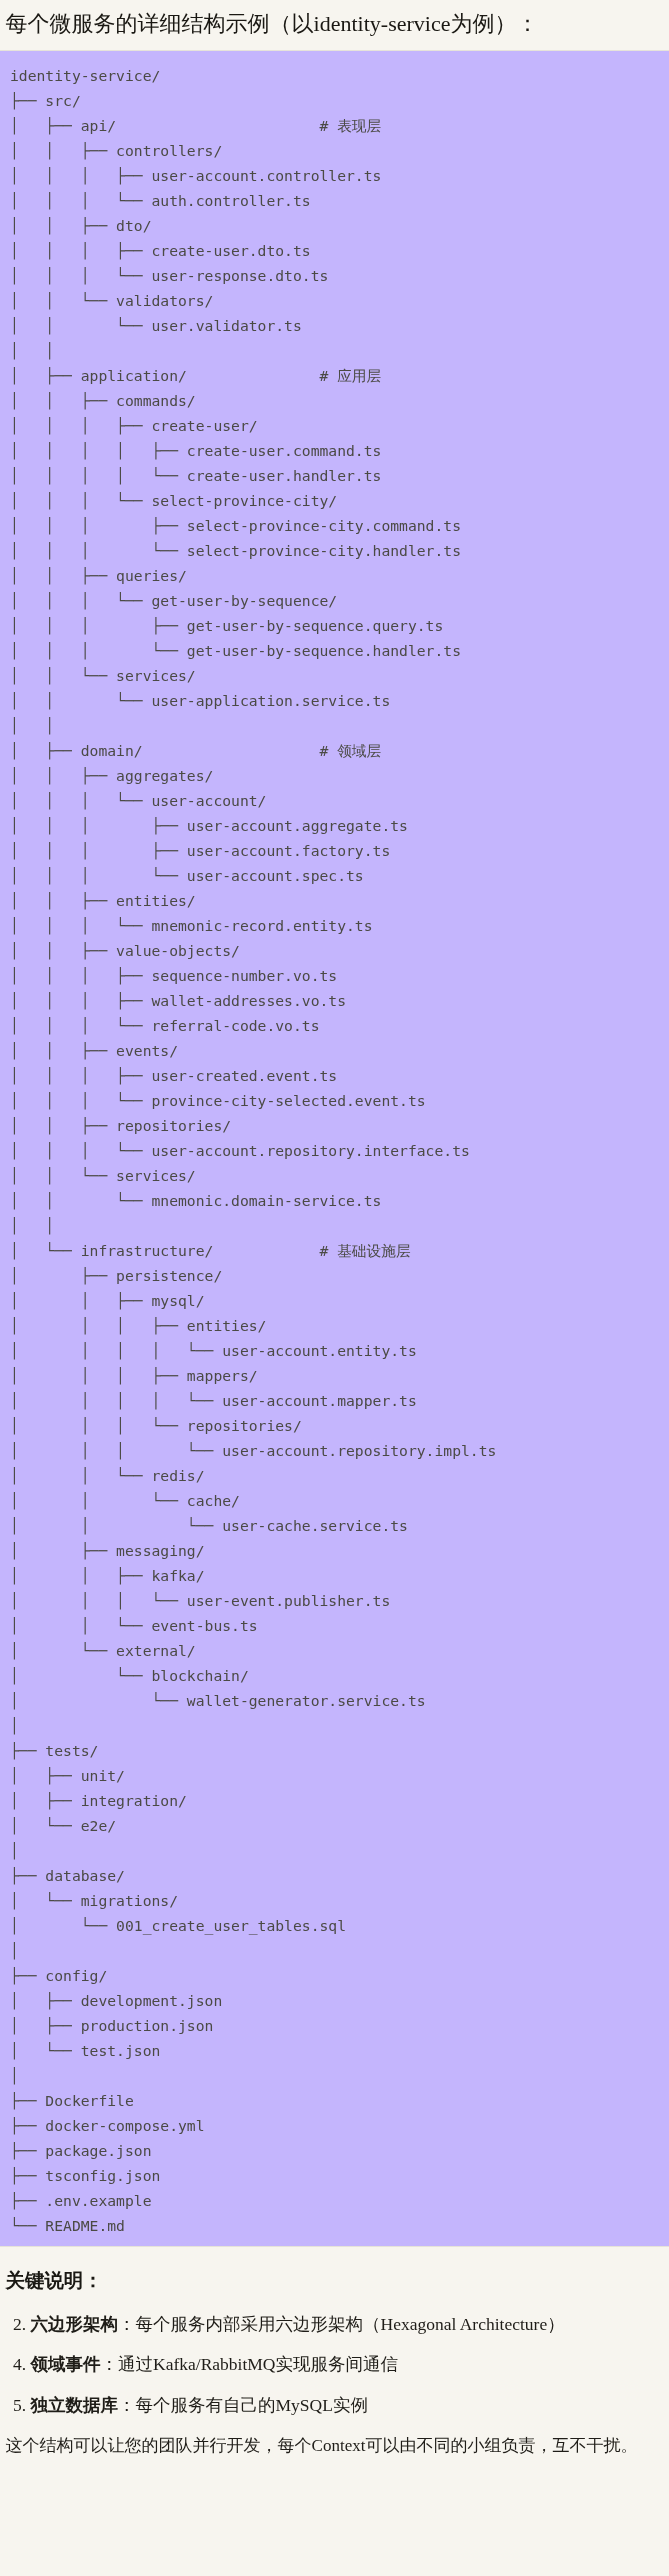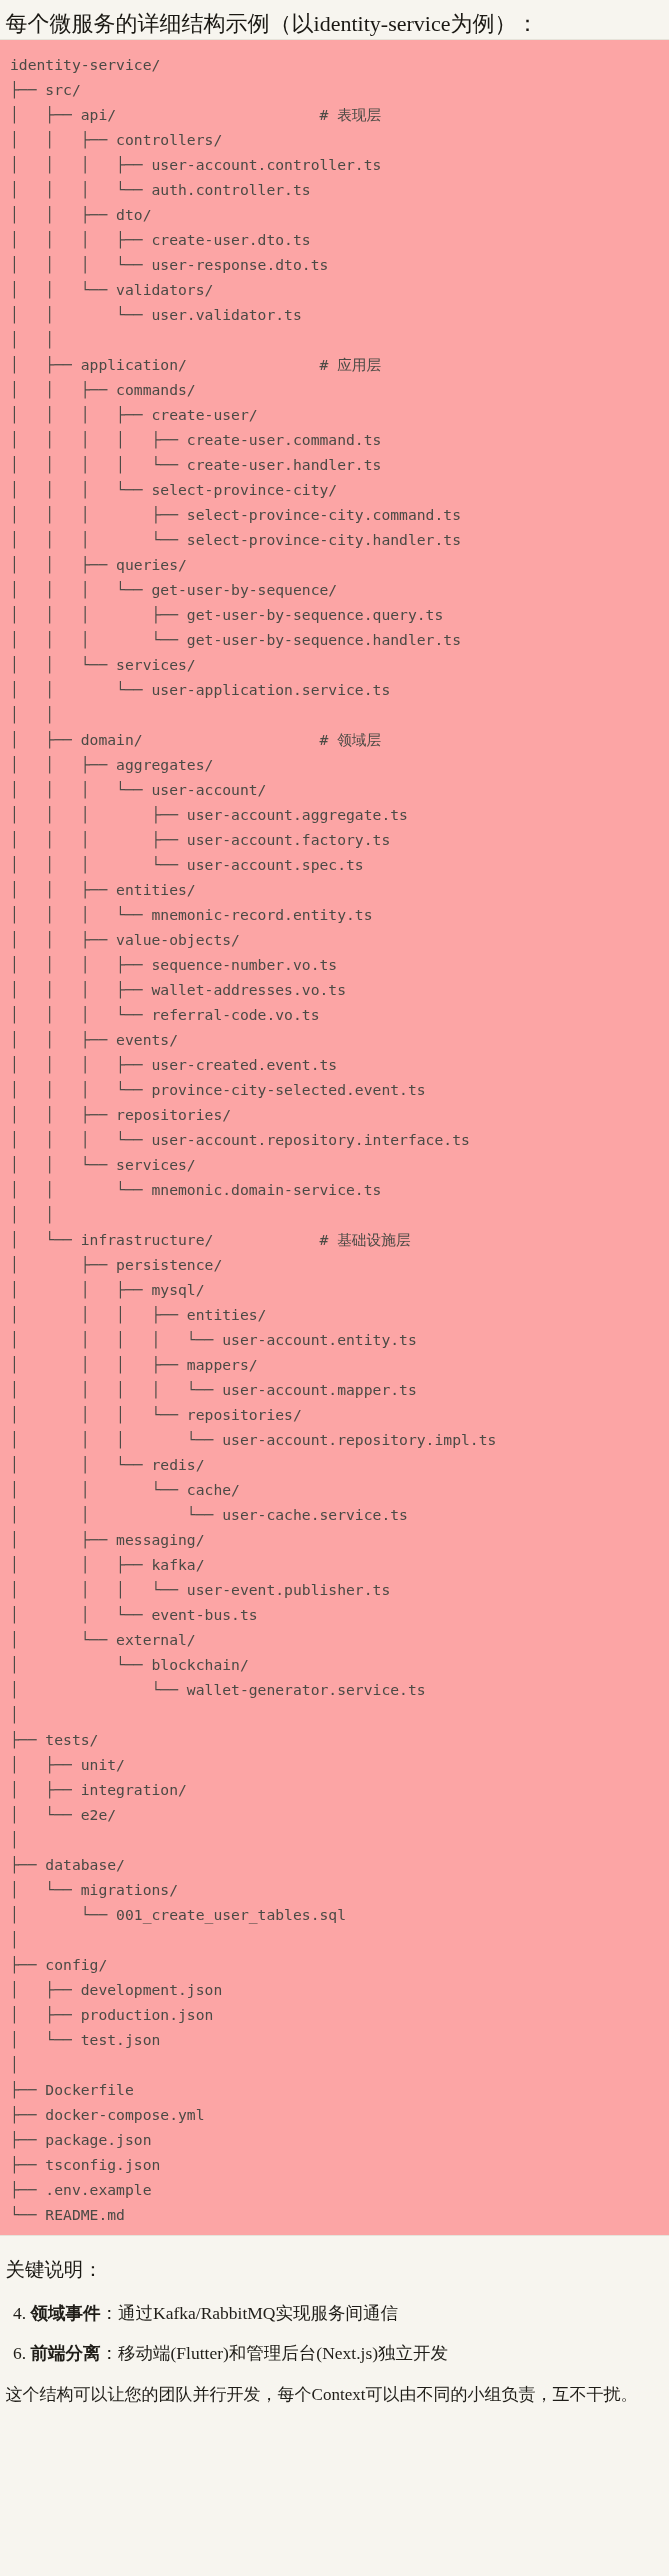--- a/index.html
+++ b/index.html
@@ -15,39 +15,39 @@
     font-family: "Liberation Serif", serif;
   }
   .page-title {
     margin: 7.5px 6.3px 0 5.6px;
     font-size: 22px;
     line-height: 31px;
     font-weight: 400;
     color: #1a1813;
   }
   .code-block {
-    margin-top: 0;
-    background: #fca5a5;
+    margin-top: 11px;
+    background: #c4b5fd;
     border-top: 0.6px solid #e6e3da;
     border-bottom: 0.6px solid #e6e3da;
   }
   .code-block pre {
     margin: 0;
     padding: 12.5px 10px 8.1px 10px;
     font-family: "DejaVu Sans Mono", monospace;
     font-size: 14.7px;
     line-height: 25px;
     color: #4b4a45;
     white-space: pre;
   }
   .notes-heading {
     margin: 19px 0 0 5.6px;
     font-size: 19.4px;
     line-height: 29px;
-    font-weight: 400;
+    font-weight: 700;
     color: #1a1813;
   }
   .notes-list {
     margin: 17.5px 0 0 0;
     padding: 0 0 0 13px;
   }
   .note-item {
     font-size: 17.5px;
     line-height: 23px;
     margin: 0 0 17.5px 0;
@@ -156,26 +156,29 @@
 ├── package.json
 ├── tsconfig.json
 ├── .env.example
 └── README.md</pre>
 </div>
 
 <div class="notes-heading">关键说明：</div>
 
 <div class="notes-list">
 
+  <div class="note-item">
+    <span class="note-number">2.</span><span class="note-label">六边形架构</span><span class="note-text">：每个服务内部采用六边形架构（Hexagonal Architecture）</span>
+  </div>
 
 
   <div class="note-item">
     <span class="note-number">4.</span><span class="note-label">领域事件</span><span class="note-text">：通过Kafka/RabbitMQ实现服务间通信</span>
   </div>
 
+  <div class="note-item">
+    <span class="note-number">5.</span><span class="note-label">独立数据库</span><span class="note-text">：每个服务有自己的MySQL实例</span>
+  </div>
 
-  <div class="note-item">
-    <span class="note-number">6.</span><span class="note-label">前端分离</span><span class="note-text">：移动端(Flutter)和管理后台(Next.js)独立开发</span>
-  </div>
 </div>
 
 <div class="closing-paragraph">这个结构可以让您的团队并行开发，每个Context可以由不同的小组负责，互不干扰。</div>
 
 
 </body></html>

